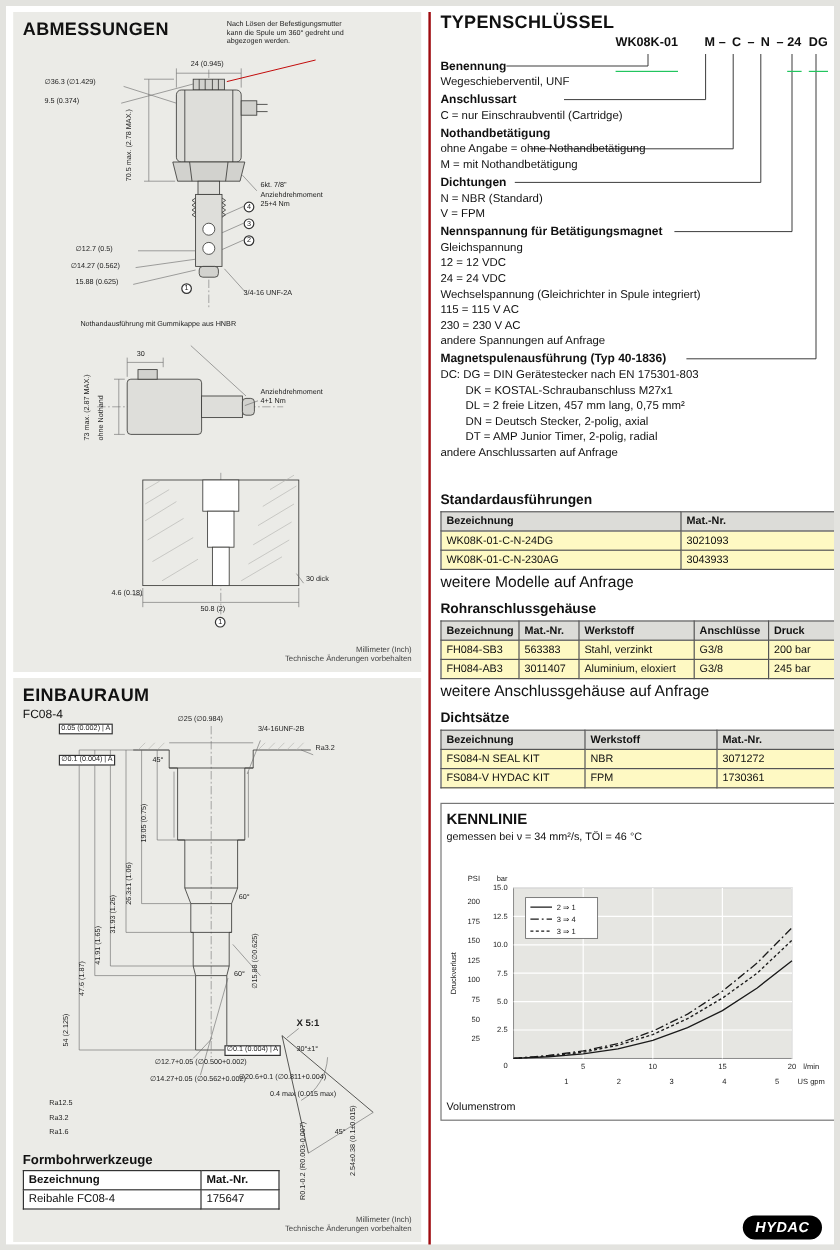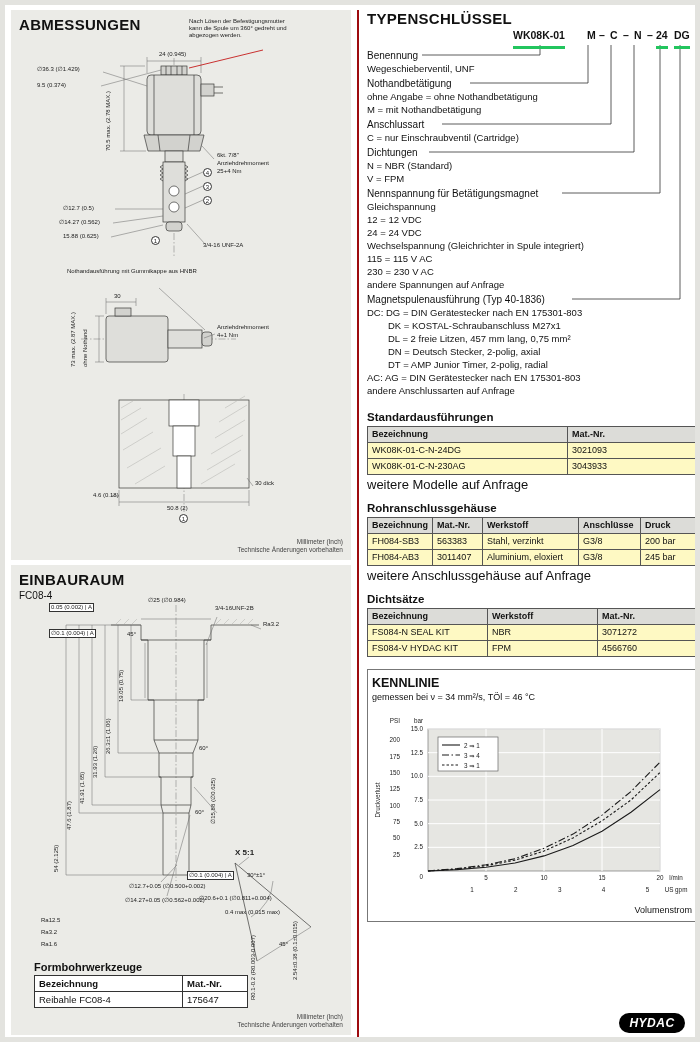--- a/index.html
+++ b/index.html
@@ -19,50 +19,50 @@
   .draw .dim{stroke:#666;stroke-width:.5}
   .draw .hatch{stroke:#b0b0ac;stroke-width:.5}
   .draw .red{stroke:#c00000;stroke-width:.8}
   .dlbl{position:absolute;font-size:6px;line-height:7px;white-space:nowrap;color:#222}
   .dlbl.big{font-size:8px;font-weight:bold}
   .rot{transform:rotate(-90deg);transform-origin:left bottom}
   .wrap{white-space:normal;width:135px}
   .tolframe{border:.6px solid #333;background:#fff;padding:0 1px}
   .circ{position:absolute;width:9px;height:9px;border:.8px solid #333;border-radius:50%;font-size:6px;text-align:center;line-height:8px;background:#fff;color:#222}
   .fnote{position:absolute;right:8px;text-align:right;font-size:6.5px;line-height:8px;color:#444}
-  .formbohr{position:absolute;left:23px;top:396px;width:214px}
+  .formbohr{position:absolute;left:8px;top:396px;width:214px}
   .fb-title{font-size:11px;font-weight:bold;margin-bottom:2px}
   .ftable{border-collapse:collapse;font-size:9.5px;background:#fff;width:214px}
   .ftable th,.ftable td{border:1px solid #333;padding:2px 4px;text-align:left}
   .ftable th{font-weight:bold}
   
   .divider{position:absolute;left:352px;top:5px;width:2px;height:1028px;background:#9e0b0f}
   
   .colr{position:absolute;left:362px;top:5px;width:330px}
   .rtitle{font-size:15px;font-weight:bold;letter-spacing:.3px;margin-bottom:2px}
   .typ-body{position:relative;height:372px}
   .typ-overlay{position:absolute;left:0;top:0}
   .typ-overlay polyline{fill:none;stroke:#333;stroke-width:.8}
   .code-row{position:relative;height:18px;font-size:10.5px;font-weight:bold}
   .cp{position:absolute;top:0}
-  .und{border-bottom:3px solid #22c55e;padding-bottom:5px}
+  .und{border-bottom:1px solid #22c55e;padding-bottom:18px}
   .tsec{margin-top:2px;position:relative}
-  .th{font-size:10px;font-weight:normal;line-height:13px}
+  .th{font-size:10px;font-weight:bold;line-height:13px}
   .tl{font-size:9.5px;line-height:13px}
   .tl.ind{padding-left:21px}
   .rhead{font-size:11.5px;font-weight:bold;margin:10px 0 3px}
   .dtable{width:330px;border-collapse:collapse;font-size:9px}
   .dtable th,.dtable td{border:1px solid #555;padding:2px 4px;text-align:left;line-height:11px}
   .dtable th{background:#dcdcd8;font-weight:bold}
   .dtable td{background:#fef9c3}
   .tnote{font-size:13px;margin-top:2px}
   .kbox{margin-top:12px;border:1px solid #777;padding:6px 4px;background:#fff}
   .ktitle{font-size:12.5px;font-weight:bold}
-  .ksub{font-size:9px;margin:2px 0 1px}
-  .kxlabel{font-size:9px;text-align:right;margin-top:2px}
+  .ksub{font-size:9px;margin:2px 0 12px}
+  .kxlabel{font-size:9px;text-align:left;margin-top:2px}
   .logo{position:absolute;right:10px;top:1008px;background:#000;color:#fff;border-radius:10px;width:66px;height:20px;display:flex;align-items:center;justify-content:center;font-weight:bold;font-style:italic;font-size:12px;letter-spacing:.5px}
 </style>
 </head>
 <body>
 
 <div class="page">
 
   <section class="panel" id="p-abm">
     <h1 class="ptitle">ABMESSUNGEN</h1>
     <div class="note">Nach Lösen der Befestigungsmutter kann die Spule um 360° gedreht und abgezogen werden.</div>
@@ -228,21 +228,21 @@
     <span class="dlbl rot" style="left:101px;top:182px">26.3±1 (1.06)</span>
     <span class="dlbl rot" style="left:88px;top:206px">31.93 (1.26)</span>
     <span class="dlbl rot" style="left:75px;top:232px">41.91 (1.65)</span>
     <span class="dlbl rot" style="left:62px;top:258px">47.6 (1.87)</span>
     <span class="dlbl rot" style="left:49px;top:300px">54 (2.125)</span>
     <span class="dlbl" style="left:118px;top:318px">∅12.7+0.05 (∅0.500+0.002)</span>
     <span class="dlbl" style="left:114px;top:332px">∅14.27+0.05 (∅0.562+0.002)</span>
     <span class="dlbl" style="left:30px;top:352px">Ra12.5</span>
     <span class="dlbl" style="left:30px;top:364px">Ra3.2</span>
     <span class="dlbl" style="left:30px;top:376px">Ra1.6</span>
-    <span class="dlbl big" style="left:224px;top:284px">X 5:1</span>
+    <span class="dlbl big" style="left:236px;top:284px">X 5:1</span>
     <span class="dlbl tolframe" style="left:176px;top:306px">∅0.1 (0.004) | A</span>
     <span class="dlbl" style="left:236px;top:307px">30°±1°</span>
     <span class="dlbl" style="left:188px;top:330px">∅20.6+0.1 (∅0.811+0.004)</span>
     <span class="dlbl" style="left:214px;top:344px">0.4 max (0.015 max)</span>
     <span class="dlbl" style="left:268px;top:376px">45°</span>
     <span class="dlbl rot" style="left:288px;top:408px">2.54±0.38 (0.1±0.015)</span>
     <span class="dlbl rot" style="left:246px;top:428px">R0.1-0.2 (R0.003-0.007)</span>
 
     <div class="formbohr">
       <h4 class="fb-title">Formbohrwerkzeuge</h4>
@@ -292,27 +292,27 @@
           <span class="cp" style="left:267px">N</span>
           <span class="cp" style="left:280px">–</span>
           <span class="cp und" style="left:289px">24</span>
           <span class="cp und" style="left:307px">DG</span>
         </div>
         <div class="tsec">
           <div class="th">Benennung</div>
           <div class="tl">Wegeschieberventil, UNF</div>
         </div>
         <div class="tsec">
+          <div class="th">Anschlussart</div>
+          <div class="tl">C = nur Einschraubventil (Cartridge)</div>
+        </div>
+        <div class="tsec">
           <div class="th">Nothandbetätigung</div>
           <div class="tl">ohne Angabe = ohne Nothandbetätigung</div>
           <div class="tl">M = mit Nothandbetätigung</div>
-        </div>
-        <div class="tsec">
-          <div class="th">Anschlussart</div>
-          <div class="tl">C = nur Einschraubventil (Cartridge)</div>
         </div>
         <div class="tsec">
           <div class="th">Dichtungen</div>
           <div class="tl">N = NBR (Standard)</div>
           <div class="tl">V = FPM</div>
         </div>
         <div class="tsec">
           <div class="th">Nennspannung für Betätigungsmagnet</div>
           <div class="tl">Gleichspannung</div>
           <div class="tl">12 = 12 VDC</div>
@@ -322,21 +322,20 @@
           <div class="tl">230 = 230 V AC</div>
           <div class="tl">andere Spannungen auf Anfrage</div>
         </div>
         <div class="tsec">
           <div class="th">Magnetspulenausführung (Typ 40-1836)</div>
           <div class="tl">DC: DG = DIN Gerätestecker nach EN 175301-803</div>
           <div class="tl ind">DK = KOSTAL-Schraubanschluss M27x1</div>
           <div class="tl ind">DL = 2 freie Litzen, 457 mm lang, 0,75 mm²</div>
           <div class="tl ind">DN = Deutsch Stecker, 2-polig, axial</div>
           <div class="tl ind">DT = AMP Junior Timer, 2-polig, radial</div>
-          <div class="tl">AC: AG = DIN Gerätestecker nach EN 175301-803</div>
           <div class="tl">andere Anschlussarten auf Anfrage</div>
         </div>
       </div>
     </section>
 
     <section>
       <h3 class="rhead">Standardausführungen</h3>
       <table class="dtable">
         <thead>
           <tr>
@@ -402,21 +401,21 @@
         </thead>
         <tbody>
           <tr>
             <td>FS084-N SEAL KIT</td>
             <td>NBR</td>
             <td>3071272</td>
           </tr>
           <tr>
             <td>FS084-V HYDAC KIT</td>
             <td>FPM</td>
-            <td>4566760</td>
+            <td>1730361</td>
           </tr>
         </tbody>
       </table>
     </section>
 
     <section class="kbox">
       <h3 class="ktitle">KENNLINIE</h3>
       <div class="ksub">gemessen bei ν = 34 mm²/s, TÖl = 46 °C</div>
       <svg id="kch" width="320" height="196" viewBox="0 0 320 196">
           <rect x="56" y="26" width="232" height="142" fill="#e6e6e2" stroke="#777" stroke-width="0.7"></rect>

